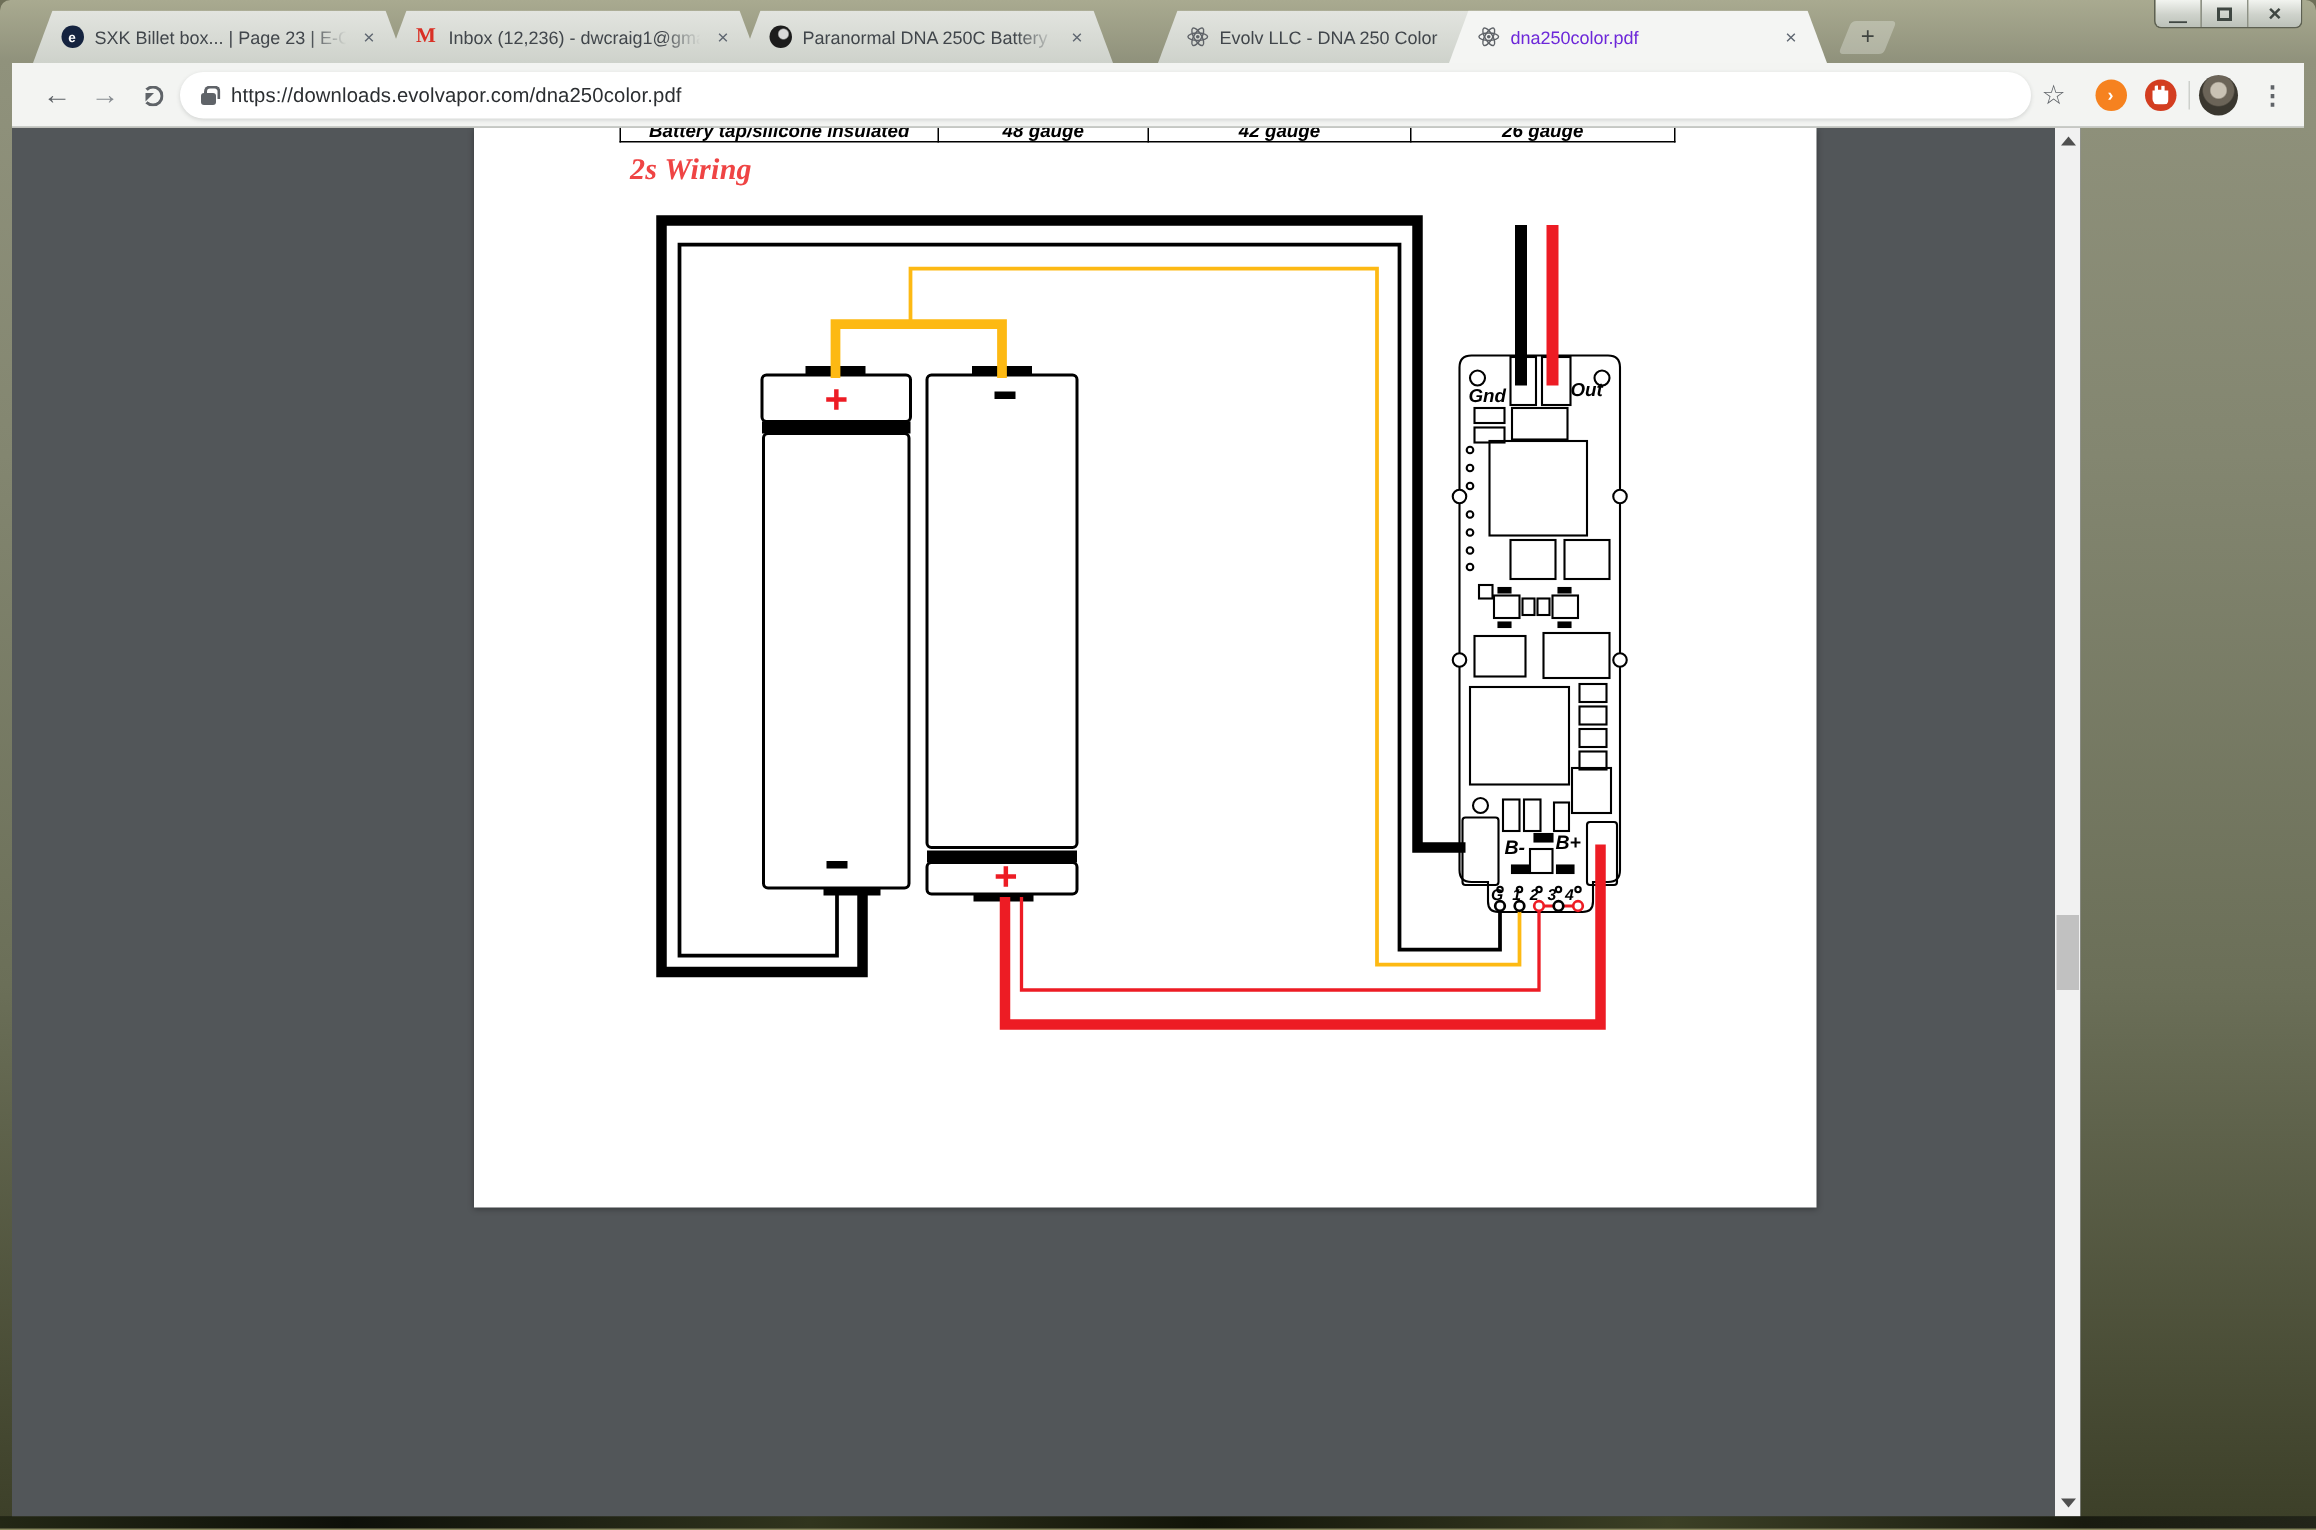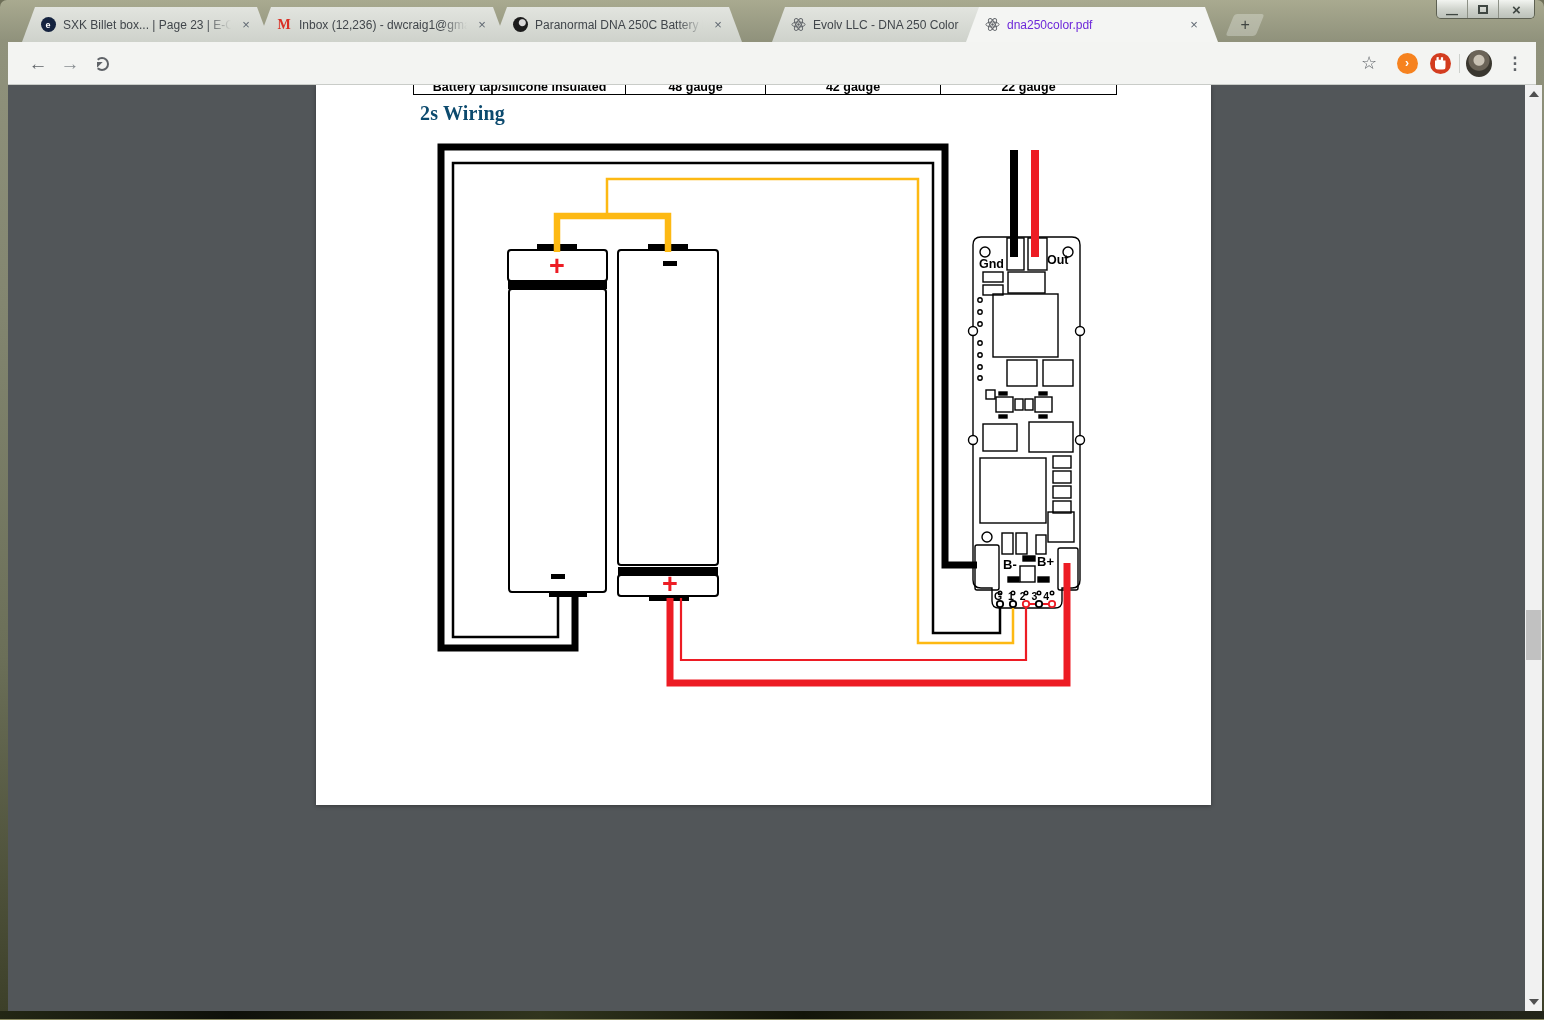--- a/index.html
+++ b/index.html
@@ -70,28 +70,28 @@
   .ext-hand { width:21px; height:21px; border-radius:50%; background:#d33d20; position:relative; overflow:hidden; }
   .ext-hand::before { content:""; position:absolute; left:5px; top:4px; width:11px; height:13px;
     background:#fff; border-radius:3px 3px 4px 4px;
     clip-path:polygon(0 30%,18% 30%,18% 0,38% 0,38% 25%,58% 25%,58% 5%,78% 5%,78% 30%,100% 30%,100% 100%,0 100%); }
   .avatar { width:27px; height:27px; border-radius:50%;
     background:radial-gradient(circle at 50% 38%, #c9c2b4 0 5px, #6b6458 6px 10px, #3a372f 11px); }
   .menu-dots { color:#5f6368; font-size:17px; font-weight:bold; }
   .tb-divider { position:absolute; top:12px; width:1px; height:19px; background:#cdd0cc; }
 
   
-  .content { position:absolute; left:8px; top:85px; width:1534px; height:926px;
-    background:#525659; overflow:hidden; }
+  .content { position:absolute; left:8px; top:85px; width:1379px; height:926px;
+    background:#525659; overflow:hidden;font-style:italic; }
   .pdf-page { position:absolute; left:308px; width:895px; background:#fff;
     box-shadow:0 1px 4px rgba(0,0,0,.35); }
   .page1 { top:0; height:720px; }
   .page2 { top:737px; height:189px; }
   .pdf-heading { position:absolute; left:104px; font-family:"Liberation Serif", serif;
-    font-weight:bold; font-size:20px; color:#0c4a6e; letter-spacing:.2px; }
+    font-weight:bold; font-size:20px; color:#ef4444; letter-spacing:.2px; }
   .h-2s { top:17px; } .h-3s { top:102px; }
 
   
   .cut-table { position:absolute; left:97px; top:0; width:704px; height:10px; display:flex;
     border-bottom:1.6px solid #000; }
   .cut-cell { position:relative; overflow:hidden; border-left:1.2px solid #000; height:10px; }
   .cut-cell:last-child { border-right:1.2px solid #000; }
   .cut-cell span { position:absolute; bottom:1px; left:0; right:0; text-align:center;
     font-size:12.5px; font-weight:bold; color:#000; white-space:nowrap; }
   .cc0 { width:212px; } .cc1 { width:140px; } .cc2 { width:175px; } .cc3 { width:177px; }
@@ -195,20 +195,24 @@
     </div>
   </div>
 
   <div class="toolbar">
     <div class="nav-ico" style="left:16px;">←</div>
     <div class="nav-ico" style="left:48px; color:#878c91;">→</div>
     <div class="nav-ico" style="left:80px;">
         <span class="reload-c"></span>
       </div>
 
+    <div class="omnibox">
+      <span class="lock"></span>
+      <span class="url">https://downloads.evolvapor.com/dna250color.pdf</span>
+    </div>
 
     <div class="tb-right star" style="left:1348px;">☆</div>
     <div class="tb-right" style="left:1386px;">
         <span class="ext-orange">›</span>
       </div>
     <div class="tb-right" style="left:1419px;">
         <span class="ext-hand"></span>
       </div>
     <div class="tb-divider" style="left:1451px;"></div>
     <div class="tb-right" style="left:1458px;">
@@ -225,21 +229,21 @@
         <div class="cut-cell cc0">
             <span>Battery tap/silicone insulated</span>
           </div>
         <div class="cut-cell cc1">
             <span>48 gauge</span>
           </div>
         <div class="cut-cell cc2">
             <span>42 gauge</span>
           </div>
         <div class="cut-cell cc3">
-            <span>22 gauge</span>
+            <span>26 gauge</span>
           </div>
       </div>
 
       <div class="pdf-heading h-2s">2s Wiring</div>
 
       <svg class="diagram-svg" width="895" height="720" viewBox="0 0 895 720">
 
         <g>
           <rect x="221" y="159" width="40" height="8" fill="#000"></rect>
           <rect x="233" y="503" width="38" height="9" fill="#000"></rect>

